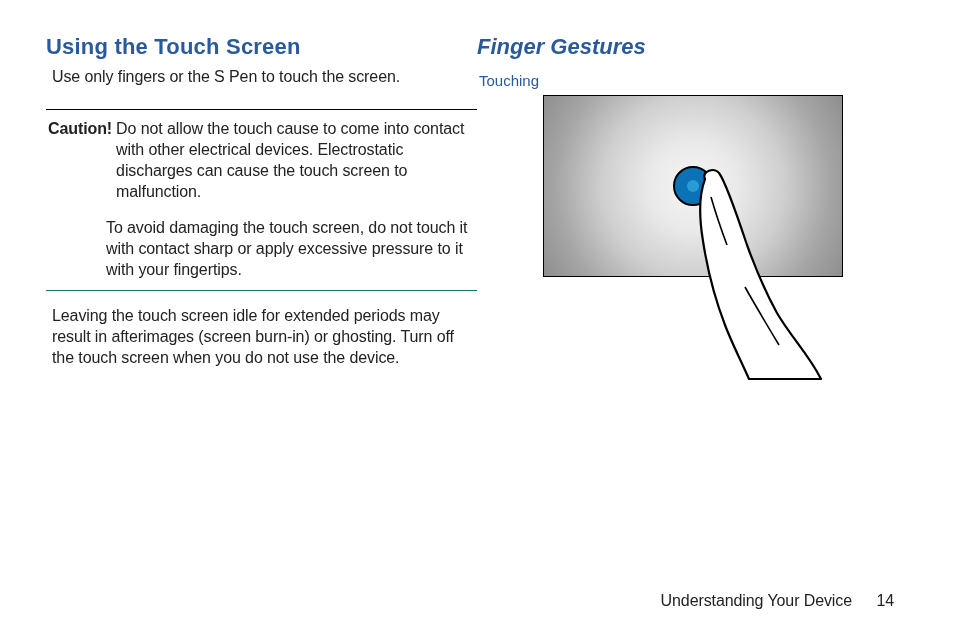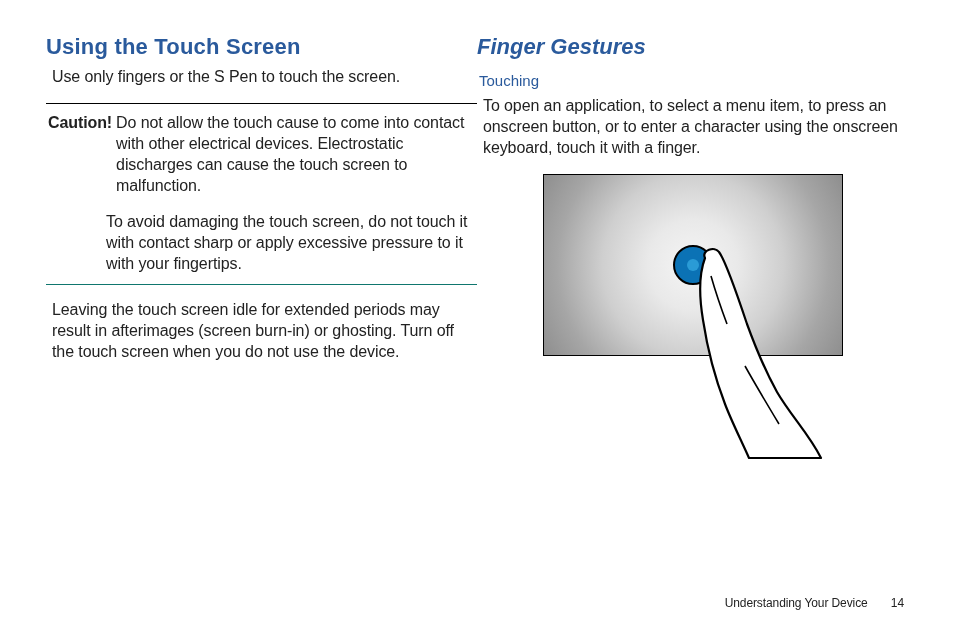--- a/index.html
+++ b/index.html
@@ -22,21 +22,21 @@
     letter-spacing: 0.2px;
     margin-bottom: 6px;
     font-stretch: condensed;
   }
   .body-text {
     font-size: 16px;
     line-height: 1.32;
     letter-spacing: -0.1px;
     font-stretch: condensed;
   }
-  .intro { padding-left: 6px; margin-bottom: 16px; }
+  .intro { padding-left: 6px; margin-bottom: 22px; }
   .rule-box {
     border-top: 1px solid #000;
     border-bottom: 1px solid #0f766e;
     padding: 8px 2px 10px 2px;
     margin-bottom: 14px;
   }
   .caution-block { display: flex; margin-bottom: 14px; }
   .caution-label { font-weight: 700; white-space: nowrap; margin-right: 4px; }
   .caution-text-col { }
   .after-caution { padding-left: 58px; }
@@ -91,23 +91,23 @@
   .finger-svg {
     position: absolute;
     left: 132px;
     top: 72px;
     width: 150px;
     height: 215px;
     pointer-events: none;
   }
   .footer {
     position: absolute;
-    right: 50px;
+    right: 60px;
     bottom: 26px;
-    font-size: 12px;
+    font-size: 16px;
     letter-spacing: -0.1px;
   }
   .footer .chap { margin-right: 20px; }
 </style>
 </head>
 <body>
 
 <div class="columns">
   <div class="col">
     <div class="h1-blue">Using the Touch Screen</div>
@@ -120,21 +120,20 @@
       </div>
       <div class="body-text after-caution">To avoid damaging the touch screen, do not touch it with contact sharp or apply excessive pressure to it with your fingertips.</div>
     </div>
 
     <div class="body-text idle">Leaving the touch screen idle for extended periods may result in afterimages (screen burn-in) or ghosting. Turn off the touch screen when you do not use the device.</div>
   </div>
 
   <div class="col">
     <div class="h2-italic-blue">Finger Gestures</div>
     <div class="h3-blue">Touching</div>
-    <div class="body-text touching-text">To open an application, to select a menu item, to press an onscreen button, or to enter a character using the onscreen keyboard, touch it with a finger.</div>
 
     <div class="figure">
       <div class="screen-rect">
         <div class="touch-dot"></div>
       </div>
       <svg class="finger-svg" viewBox="0 0 150 215">
         <path d="M30 12
                  C 26 4, 40 0, 44 6
                  C 50 14, 62 48, 72 78
                  C 80 100, 92 128, 102 146

